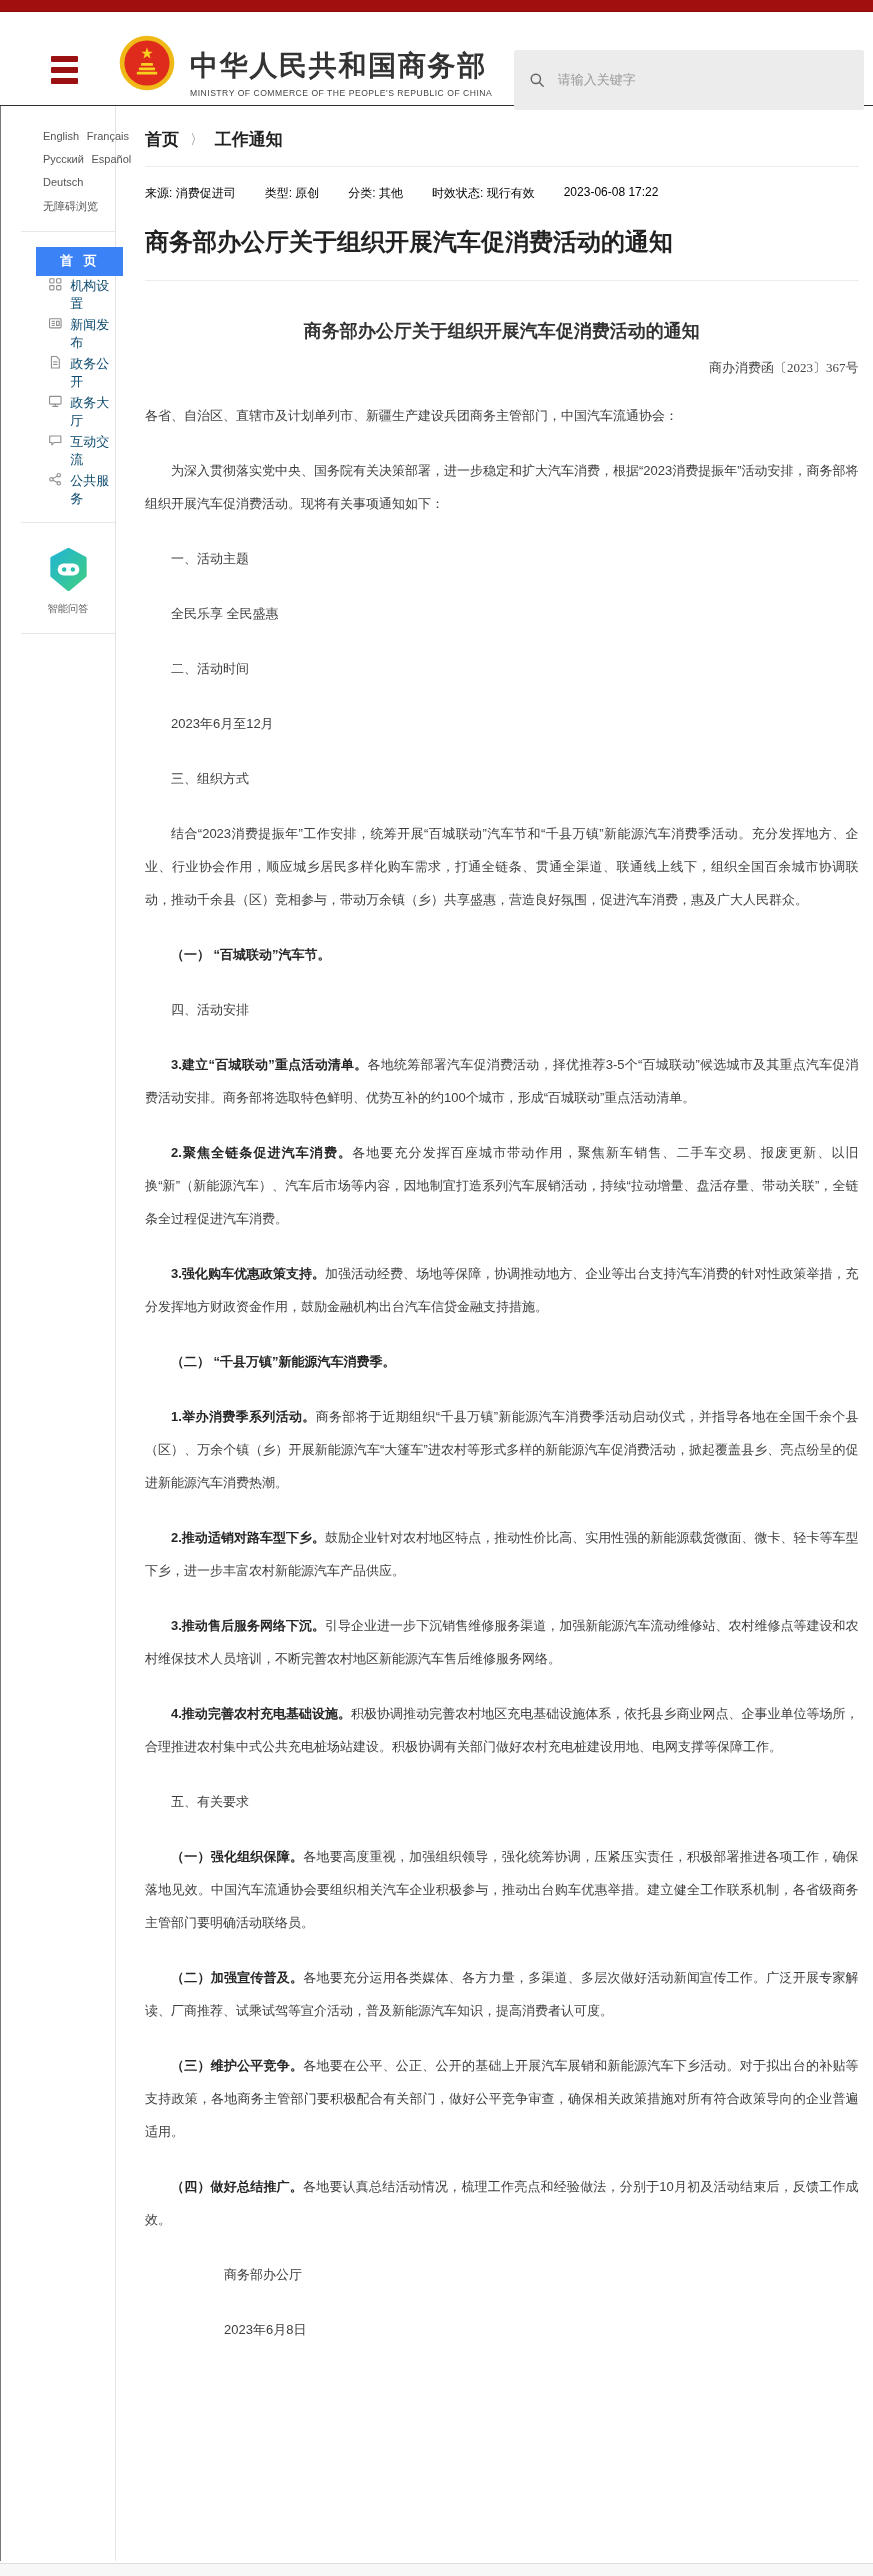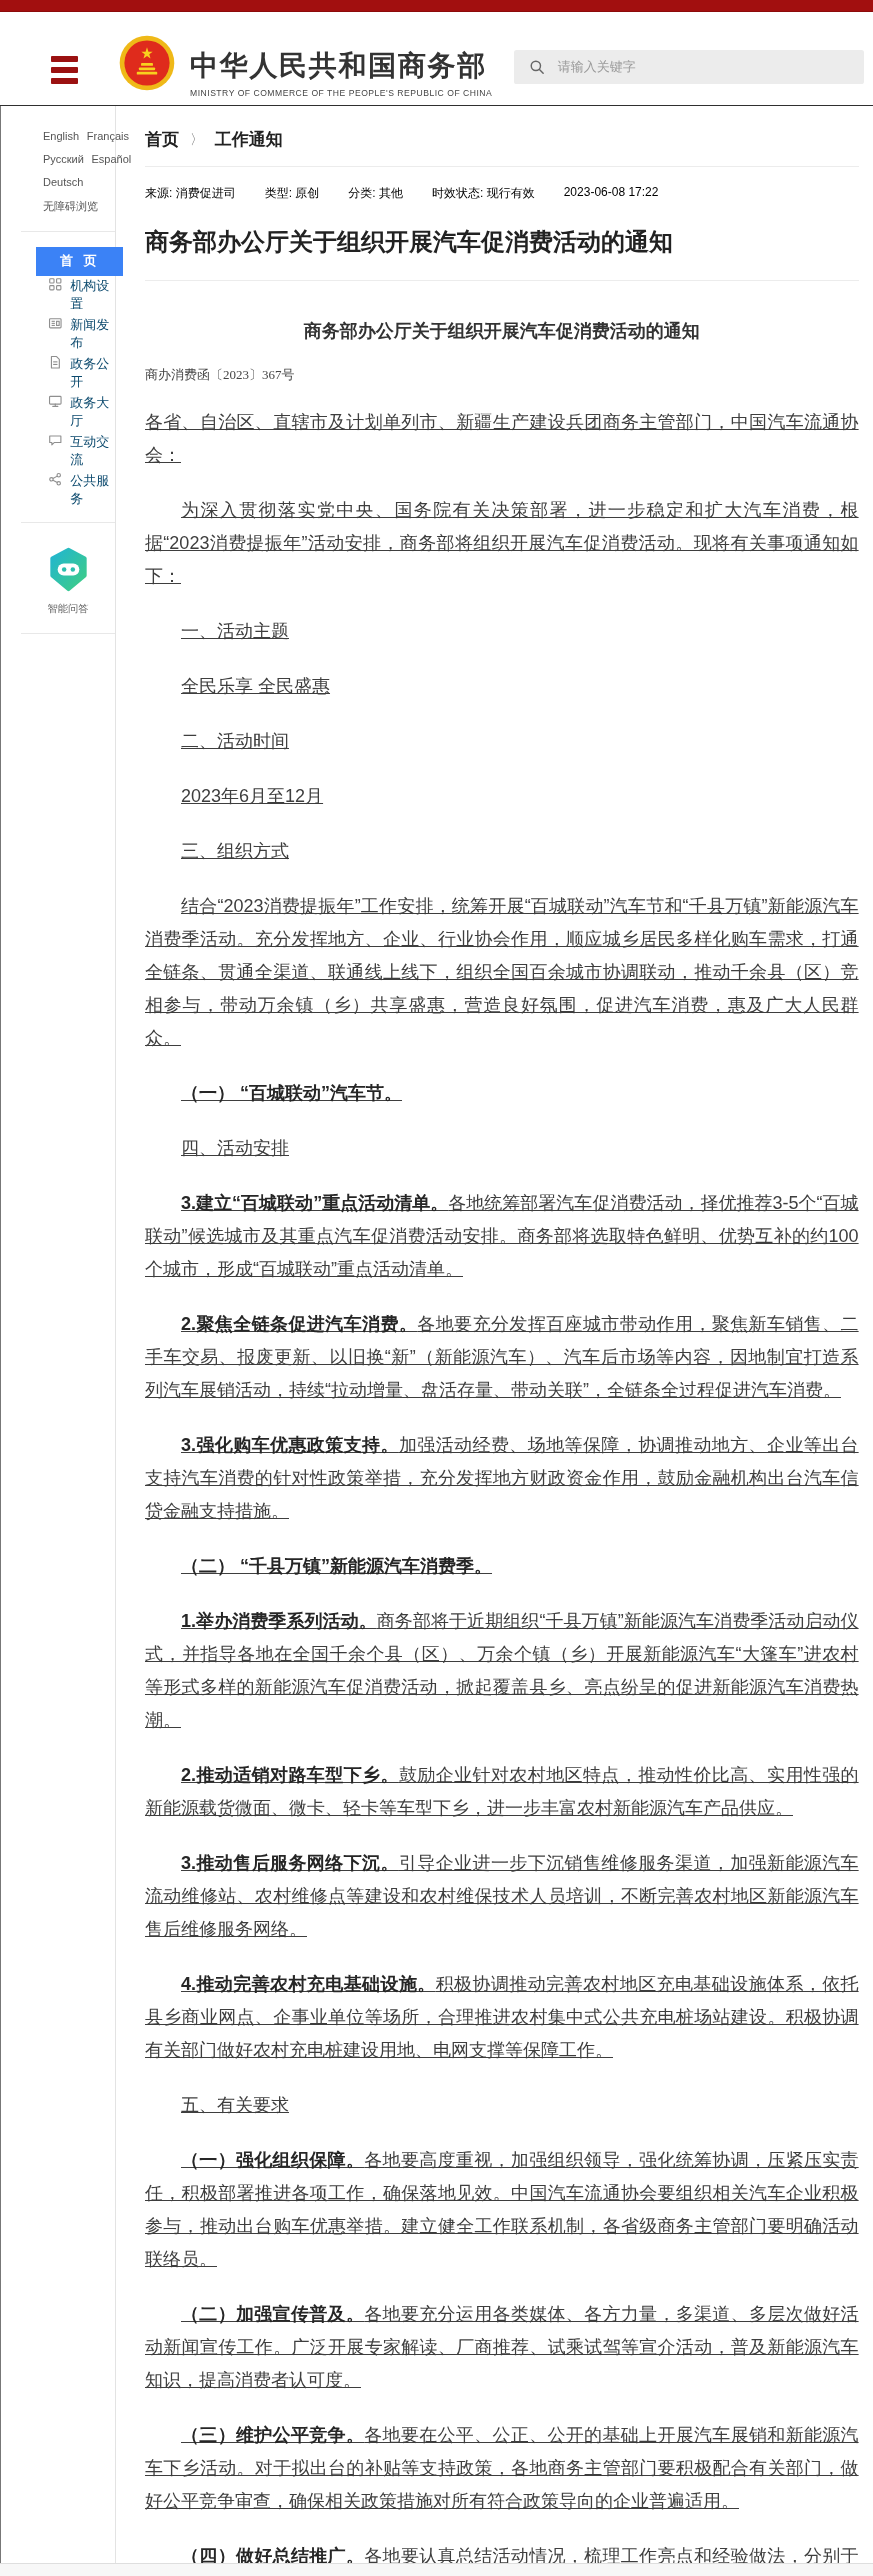--- a/index.html
+++ b/index.html
@@ -12,21 +12,21 @@
   .topbar { height:12px; background:#a20f0f; border-bottom:0.9px solid #8c0b0b; }
 
   
   .header { height:94px; background:#fff; position:relative; border-bottom:1.7px solid #2f2f2f; }
   .hamburger { position:absolute; left:51px; top:44px; width:27.4px; height:29px; cursor:pointer; }
   .hamburger i { display:block; height:6px; background:#9b1111; border-radius:0.9px; margin-bottom:5.1px; }
   .emblem { position:absolute; left:118px; top:22px; }
   .logo-text { position:absolute; left:190px; top:39px; }
   .site-name { font-size:28px; font-weight:600; color:#333; letter-spacing:1.7px; line-height:1.1; }
   .site-name-en { font-size:8.6px; color:#444; letter-spacing:0.5px; margin-top:6px; }
-  .search-box { position:absolute; left:514px; top:38px; width:350px; height:34px; background:#ececec;
+  .search-box { position:absolute; left:514px; top:38px; width:350px; height:60px; background:#ececec;
     border-radius:2.6px; display:flex; align-items:center; padding-left:15.4px; gap:12px; }
   .search-placeholder { font-size:13px; color:#9a9a9a; }
 
   
   .layout { display:flex; align-items:stretch; min-height:2455px; border-left:1.7px solid #777; }
   .sidebar { width:115px; border-right:1.7px solid #e3e3e3; padding-top:15.4px; flex-shrink:0;padding-left:20px; }
   .content { flex:1; padding:0 15.4px 0 29px; }
 
   
   .langs { padding:8.6px 8.6px 17px 22px; border-bottom:0.9px solid #e8e8e8; }
@@ -47,24 +47,24 @@
     font-size:17px; font-weight:700; color:#222; border-bottom:0.9px solid #ececec; }
   .crumb { cursor:pointer; }
   .crumb-sep { font-size:13.7px; font-weight:400; color:#777; }
   .meta { display:flex; gap:29px; font-size:12px; color:#000000; padding:18px 0 6.9px; }
   .page-title { font-size:24px; font-weight:700; color:#222; line-height:1.4;
     padding:15.4px 0 22px; border-bottom:0.9px solid #ececec; }
 
   .doc-title { font-family:"Liberation Serif","DejaVu Serif",serif; font-size:18px; font-weight:600;
     color:#333; text-align:center; margin-top:33px; }
   .doc-number { font-family:"Liberation Serif","DejaVu Serif",serif; font-size:13px; color:#444;
-    text-align:left; margin-top:23px; }
+    text-align:right; margin-top:16px; }
 
   .article { padding-top:5.1px; }
-  .article p { font-size:18px; line-height:33px; color:#3e3e3e; margin:22px 0; text-align:justify;text-decoration:underline; }
+  .article p { font-size:13px; line-height:33px; color:#3e3e3e; margin:22px 0; text-align:justify; }
   .article p.indent { text-indent:2em; }
   .article p b { color:#262626; }
   .article p b:empty { display:none; }
 
   .signature { transform:translateX(79px); text-align:center; }
   .signature p { margin:22px 0; }
 
   .page-footer { position:absolute; left:0; bottom:0; width:100%; height:13px;
     background:#f7f7f7; border-top:0.9px solid #dedede; }
 </style>

